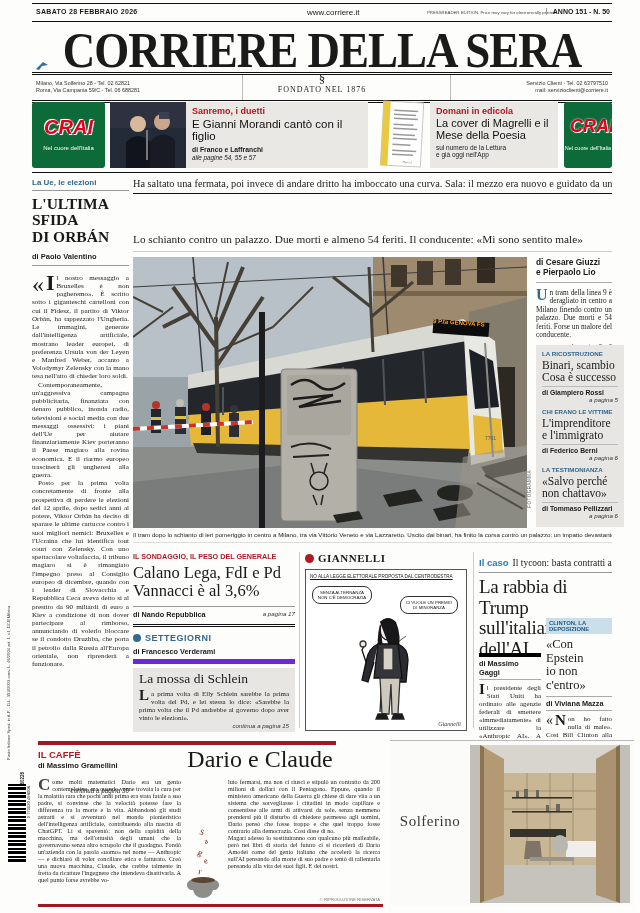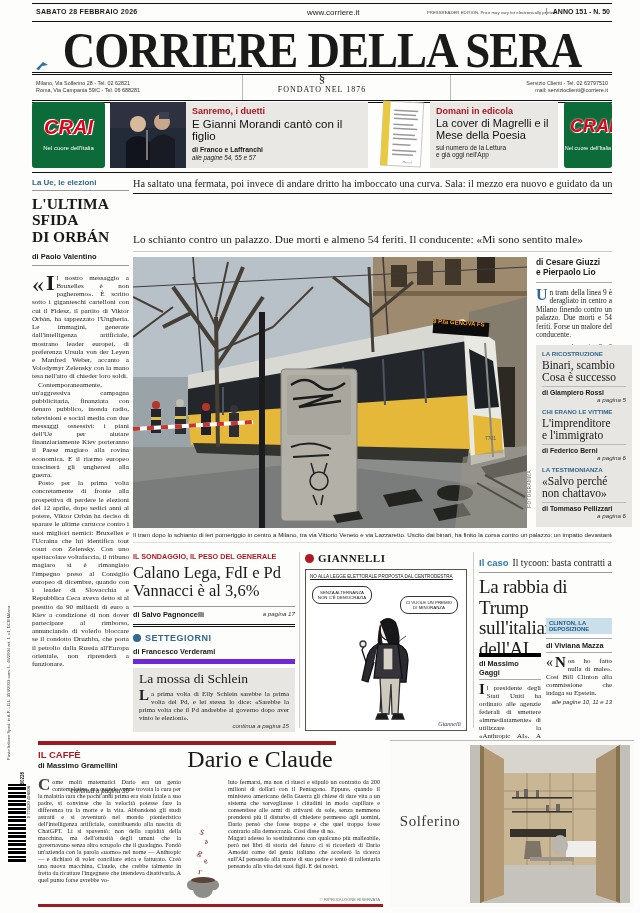--- a/index.html
+++ b/index.html
@@ -220,21 +220,21 @@
     <div class="sans b" style="font-size:8.3px;line-height:1.2;border-bottom:1px solid #aaa;padding-bottom:4px;white-space:pre-line;">di Cesare Giuzzi
 e Pierpaolo Lio</div>
     <div class="serif jt" style="margin-top:6px;font-size:7.3px;line-height:1.16;">
       <span class="drop" style="font-size:16px;color:#33688f;">U</span><span>n tram della linea 9 è deragliato in centro a Milano finendo contro un palazzo. Due morti e 54 feriti. Forse un malore del conducente.</span>
     </div>
     <div class="sans" style="font-size:6.2px;text-align:right;margin-top:2px;">
       <span class="pagref" style="font-style:italic;">da pagina 2 a 6</span>
       <span class="b">Evangelista</span>
     </div>
   </div>
-  <div class="abs graybox" style="left:536px;top:345px;width:96px;height:182px;padding:5px 6px;box-sizing:border-box;">
+  <div class="abs graybox" style="left:536px;top:345px;width:88px;height:182px;padding:5px 6px;box-sizing:border-box;">
     <div>
       <div class="sans b blue" style="font-size:6.2px;">LA RICOSTRUZIONE</div>
       <div class="serif" style="font-size:11.5px;line-height:1.05;margin-top:2px;white-space:pre-line;">Binari, scambio
 Cosa è successo</div>
       <div class="sans b" style="font-size:6.8px;margin-top:3px;border-top:1px solid #bbb;padding-top:2px;">di Giampiero Rossi</div>
       <div class="sans pagref" style="font-size:6.2px;text-align:right;font-style:italic;">a pagina 5</div>
     </div>
     <div style="margin-top:5px;">
       <div class="sans b blue" style="font-size:6.2px;">CHI ERANO LE VITTIME</div>
       <div class="serif" style="font-size:11.5px;line-height:1.05;margin-top:2px;white-space:pre-line;">L'imprenditore
@@ -249,21 +249,21 @@
       <div class="sans b" style="font-size:6.8px;margin-top:3px;border-top:1px solid #bbb;padding-top:2px;">di Tommaso Pellizzari</div>
       <div class="sans pagref" style="font-size:6.2px;text-align:right;font-style:italic;">a pagina 6</div>
     </div>
   </div>
 
   <div class="abs" style="left:133px;top:552px;width:162px;">
     <div class="sans b red" style="font-size:7.2px;">IL SONDAGGIO, IL PESO DEL GENERALE</div>
     <div class="serif" style="font-size:16.5px;line-height:1.1;margin-top:3px;white-space:pre-line;">Calano Lega, FdI e Pd
 Vannacci è al 3,6%</div>
     <div style="border-top:1px solid #999;margin-top:6px;padding-top:3px;display:flex;justify-content:space-between;">
-      <span class="sans b" style="font-size:7.3px;">di Salvo Pagnoncelli</span>
+      <span class="sans b" style="font-size:7.3px;">di Nando Repubblica</span>
       <span class="sans pagref" style="font-size:6.2px;font-style:italic;">a pagina 17</span>
     </div>
     <div style="border-top:3px double #111;margin-top:5px;"></div>
     <div style="margin-top:6px;display:flex;align-items:center;gap:4px;">
       <span style="width:8px;height:8px;border-radius:50%;background:#33688f;display:inline-block;"></span>
       <span class="sans b blue" style="font-size:9px;letter-spacing:.5px;">SETTEGIORNI</span>
     </div>
     <div class="sans b" style="font-size:7.3px;margin-top:4px;border-bottom:5px solid #6d28d9;padding-bottom:3px;">di Francesco Verderami</div>
     <div class="graybox" style="margin-top:4px;padding:3px 6px;">
       <div class="serif" style="font-size:13.5px;">La mossa di Schlein</div>
@@ -320,20 +320,22 @@
     <div class="serif jt" style="margin-top:4px;font-size:6.9px;line-height:1.15;">
       <span class="drop" style="font-size:15px;">I</span><span>l presidente degli Stati Uniti ha ordinato alle agenzie federali di smettere «immediatamente» di utilizzare la «Anthropic AI». A renderlo noto lo stesso Trump che lo ha scritto su Truth dopo che l'azienda americana aveva negato l'uso dell'AI al Pentagono. I tormenti della Silicon Valley.</span>
     </div>
     <div class="sans" style="font-size:6px;text-align:right;margin-top:2px;">
       <span class="pagref" style="font-style:italic;">alle pagine 8 e 9</span>
       <span class="b">Alvich</span>
     </div>
   </div>
   <div class="abs" style="left:546px;top:618px;width:66px;">
     <div class="sans b" style="font-size:5.9px;background:#cbdfeb;color:#1f5a86;padding:2px 3px;">CLINTON, LA DEPOSIZIONE</div>
+    <div class="serif" style="font-size:12.5px;line-height:1.08;margin-top:4px;white-space:pre-line;">«Con Epstein
+io non c'entro»</div>
     <div class="sans b" style="font-size:7.3px;margin-top:4px;border-top:1px solid #aaa;border-bottom:1px solid #aaa;padding:2px 0;">di Viviana Mazza</div>
     <div class="serif jt" style="margin-top:4px;font-size:6.9px;line-height:1.15;">
       <span class="bigq" style="font-size:14px;">«</span><span class="drop" style="font-size:15px;">N</span><span>on ho fatto nulla di male». Così Bill Clinton alla commissione che indaga su Epstein.</span>
     </div>
     <div class="sans pagref" style="font-size:6px;text-align:right;margin-top:2px;font-style:italic;">alle pagine 10, 11 e 13</div>
   </div>
 
   <div class="abs" style="left:38px;top:741px;width:298px;height:4px;background:#a01820;"></div>
   <div class="abs" style="left:38px;top:749px;width:130px;">
     <div class="sans b red" style="font-size:9.5px;">IL CAFFÈ</div>

